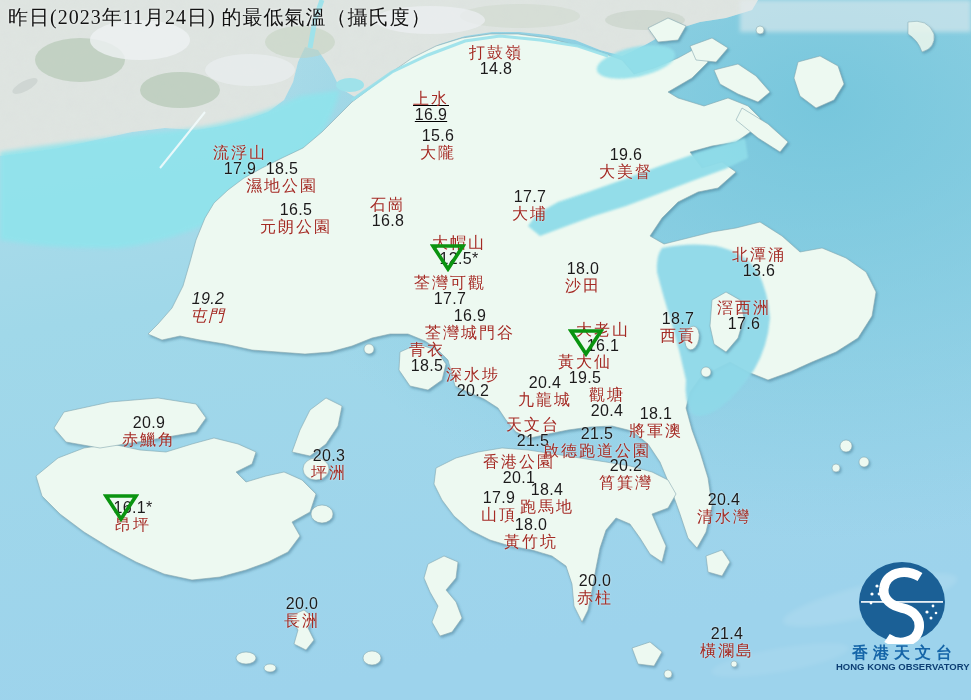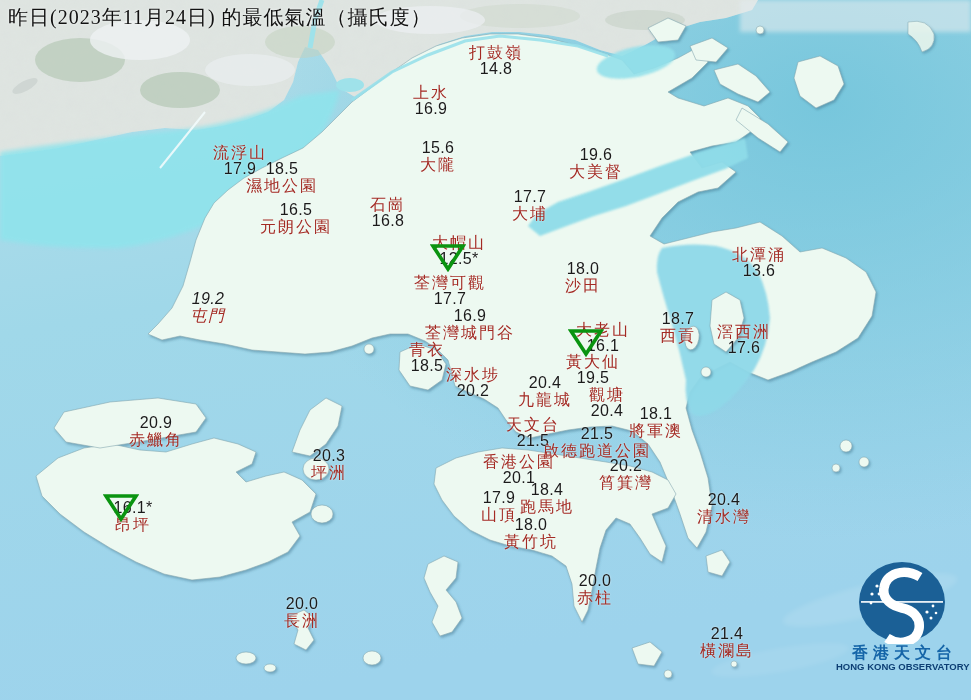--- a/index.html
+++ b/index.html
@@ -155,25 +155,25 @@
     <ellipse cx="780" cy="660" rx="70" ry="12" fill="#ffffff" opacity="0.08" transform="rotate(-10 780 660)" filter="url(#soft)"></ellipse>
   </svg>
 
   <div class="map-title">昨日(2023年11月24日) 的最低氣溫（攝氏度）</div>
 
   <div id="stations">
       <div class="station" style="left: 496px; top: 44px;">
         <div class="s-name">打鼓嶺</div>
         <div class="s-value">14.8</div>
       </div>
-      <div class="station" style="left: 431px; top: 84px;">
+      <div class="station" style="left: 431px; top: 90px; text-decoration: underline;">
         <div class="s-name">上水</div>
         <div class="s-value">16.9</div>
       </div>
-      <div class="station" style="left: 438px; top: 140px;">
+      <div class="station" style="left: 438px; top: 128px;">
         <div class="s-value">15.6</div>
         <div class="s-name">大隴</div>
       </div>
       <div class="station" style="left: 240px; top: 144px;">
         <div class="s-name">流浮山</div>
         <div class="s-value">17.9</div>
       </div>
       <div class="station" style="left: 282px; top: 161px;">
         <div class="s-value">18.5</div>
         <div class="s-name">濕地公園</div>
@@ -183,21 +183,21 @@
         <div class="s-name">元朗公園</div>
       </div>
       <div class="station" style="left: 388px; top: 196px;">
         <div class="s-name">石崗</div>
         <div class="s-value">16.8</div>
       </div>
       <div class="station" style="left: 530px; top: 189px;">
         <div class="s-value">17.7</div>
         <div class="s-name">大埔</div>
       </div>
-      <div class="station" style="left: 596px; top: 147px;">
+      <div class="station" style="left: 626px; top: 147px;">
         <div class="s-value">19.6</div>
         <div class="s-name">大美督</div>
       </div>
       <div class="station" style="left: 459px; top: 234px;">
         <div class="s-name">大帽山</div>
         <div class="s-value">12.5*</div>
       </div>
       <div class="station" style="left: 450px; top: 274px;">
         <div class="s-name">荃灣可觀</div>
         <div class="s-value">17.7</div>
@@ -211,37 +211,37 @@
         <div class="s-value">13.6</div>
       </div>
       <div class="station" style="left: 208px; top: 291px; font-style: italic;">
         <div class="s-value">19.2</div>
         <div class="s-name">屯門</div>
       </div>
       <div class="station" style="left: 470px; top: 308px;">
         <div class="s-value">16.9</div>
         <div class="s-name">荃灣城門谷</div>
       </div>
-      <div class="station" style="left: 744px; top: 299px; margin-top: 24px;">
+      <div class="station" style="left: 744px; top: 299px;">
         <div class="s-name">滘西洲</div>
         <div class="s-value">17.6</div>
       </div>
       <div class="station" style="left: 678px; top: 311px;">
         <div class="s-value">18.7</div>
         <div class="s-name">西貢</div>
       </div>
       <div class="station" style="left: 427px; top: 341px;">
         <div class="s-name">青衣</div>
         <div class="s-value">18.5</div>
       </div>
       <div class="station" style="left: 603px; top: 321px;">
         <div class="s-name">大老山</div>
         <div class="s-value">16.1</div>
       </div>
-      <div class="station" style="left: 585px; top: 353px; margin-left: 8px;">
+      <div class="station" style="left: 585px; top: 353px;">
         <div class="s-name">黃大仙</div>
         <div class="s-value">19.5</div>
       </div>
       <div class="station" style="left: 473px; top: 366px;">
         <div class="s-name">深水埗</div>
         <div class="s-value">20.2</div>
       </div>
       <div class="station" style="left: 545px; top: 375px;">
         <div class="s-value">20.4</div>
         <div class="s-name">九龍城</div>
@@ -267,21 +267,21 @@
         <div class="s-value">20.1</div>
       </div>
       <div class="station" style="left: 626px; top: 458px;">
         <div class="s-value">20.2</div>
         <div class="s-name">筲箕灣</div>
       </div>
       <div class="station" style="left: 329px; top: 448px;">
         <div class="s-value">20.3</div>
         <div class="s-name">坪洲</div>
       </div>
-      <div class="station" style="left: 156px; top: 415px;">
+      <div class="station" style="left: 149px; top: 415px;">
         <div class="s-value">20.9</div>
         <div class="s-name">赤鱲角</div>
       </div>
       <div class="station" style="left: 133px; top: 500px;">
         <div class="s-value">16.1*</div>
         <div class="s-name">昂坪</div>
       </div>
       <div class="station" style="left: 547px; top: 482px;">
         <div class="s-value">18.4</div>
         <div class="s-name">跑馬地</div>

